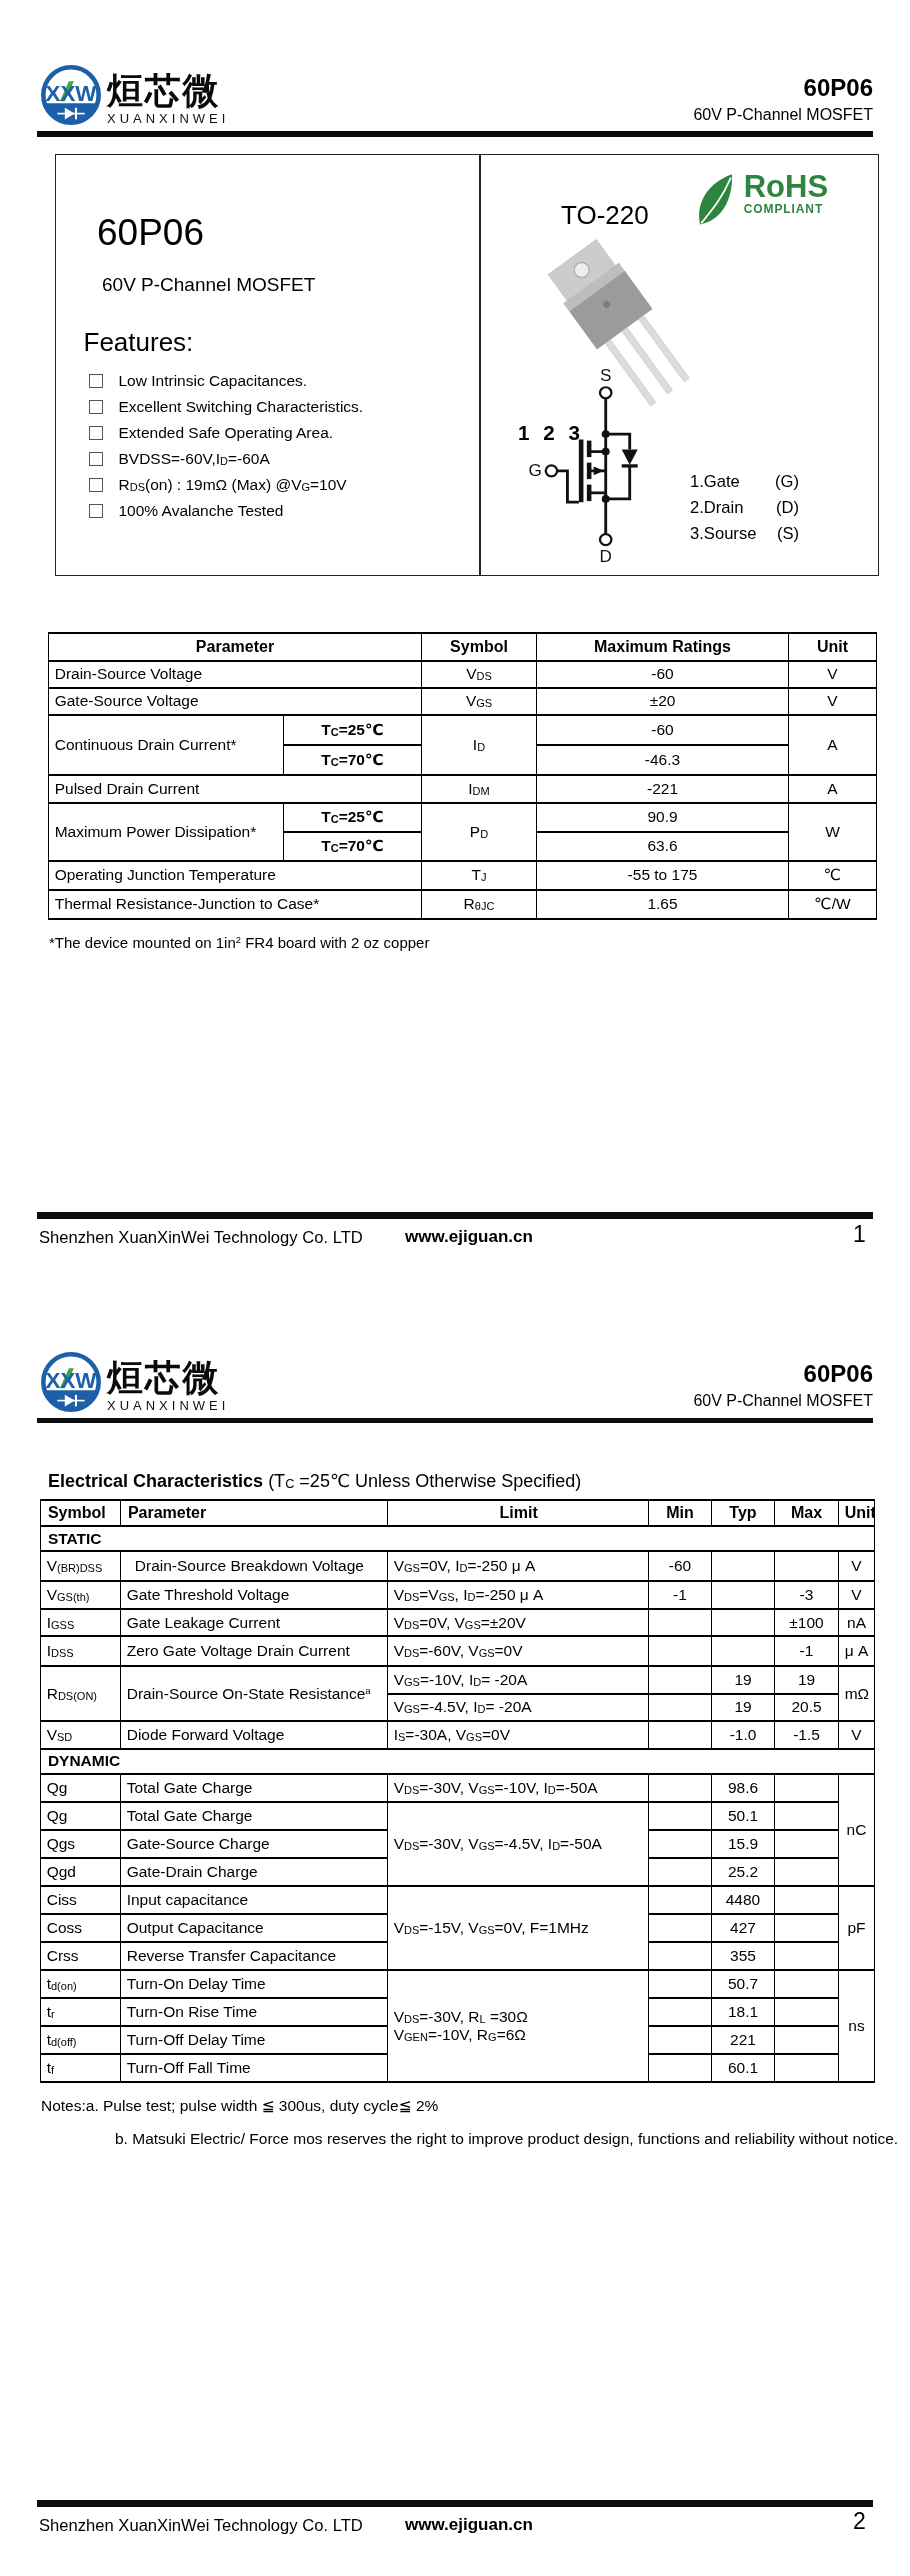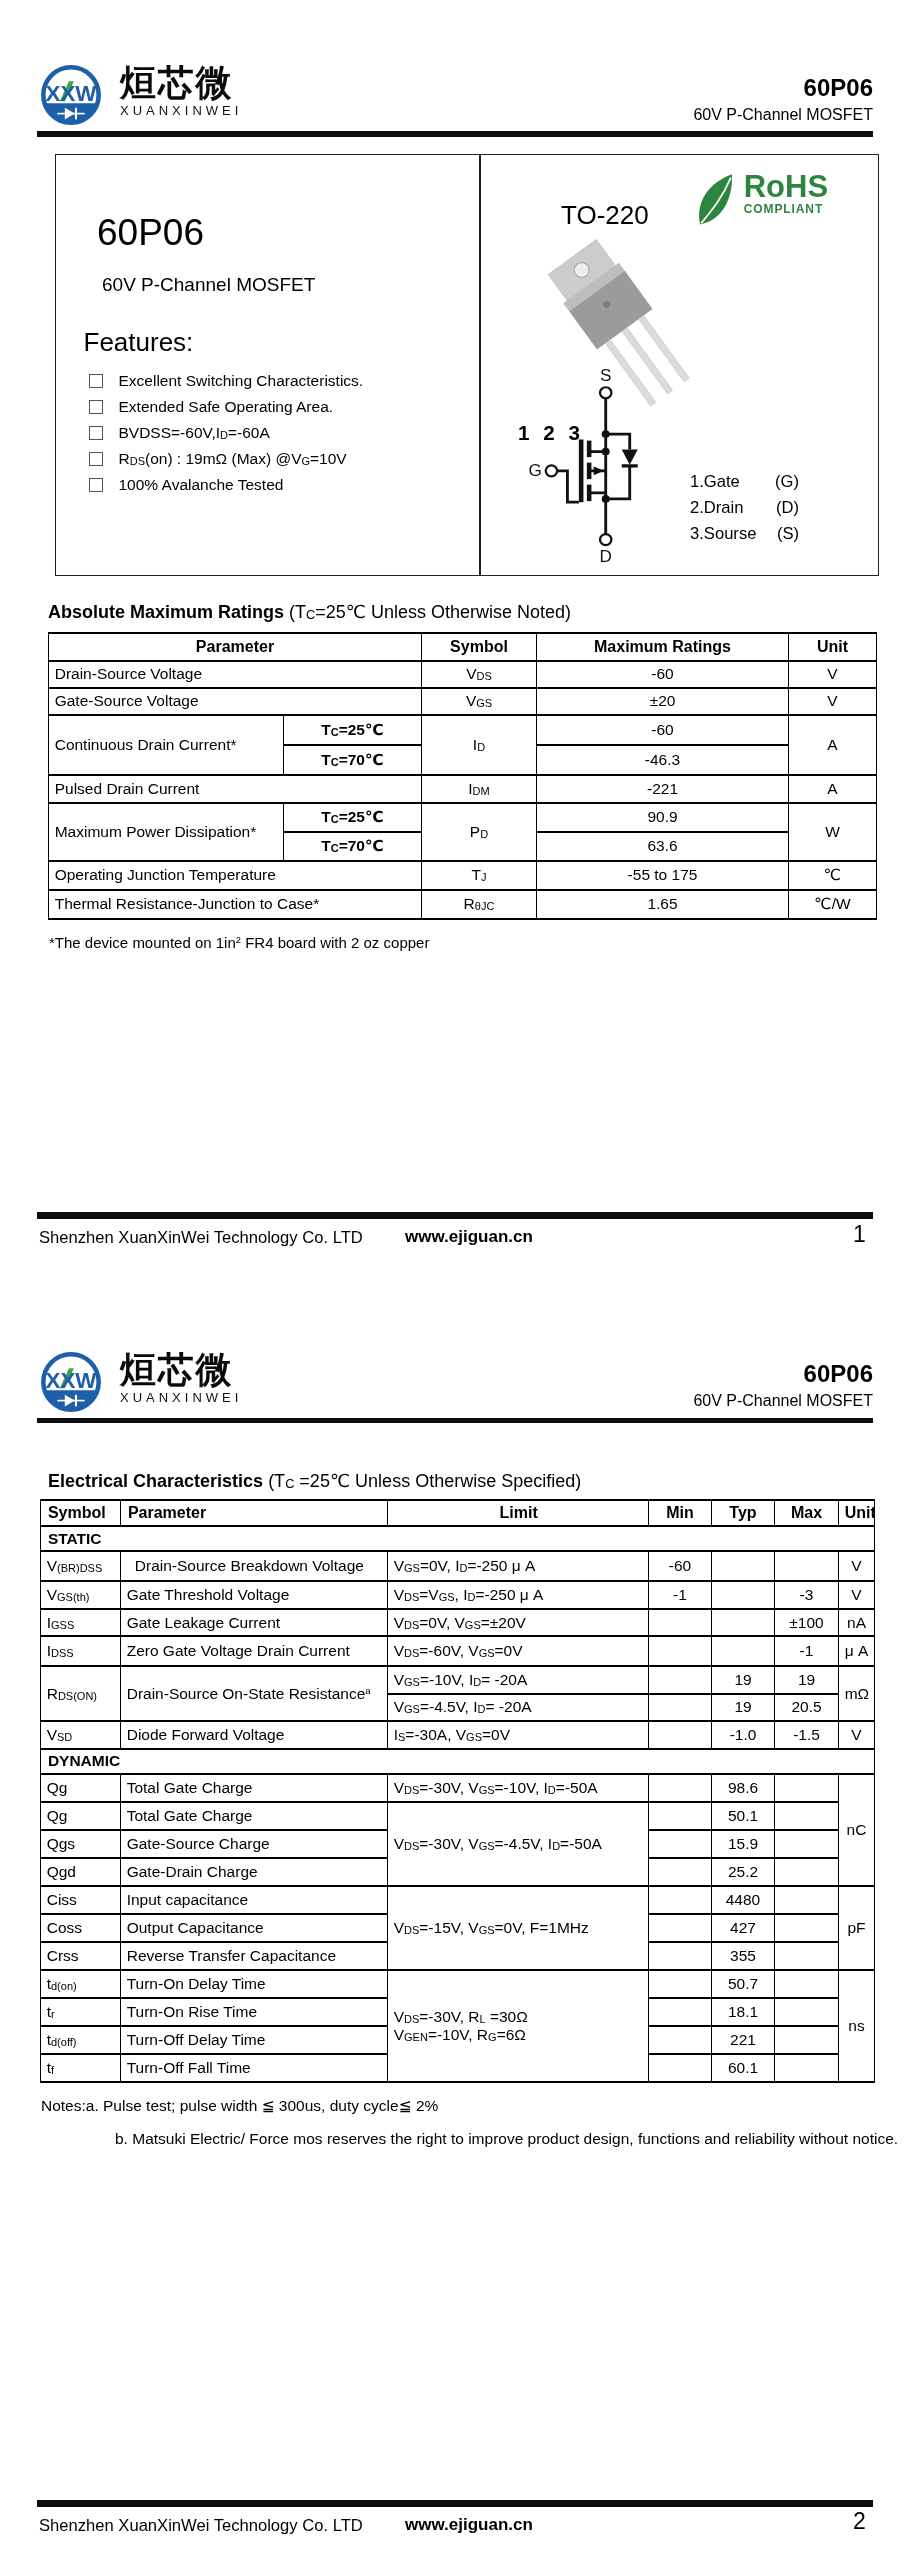--- a/index.html
+++ b/index.html
@@ -2,21 +2,21 @@
 <html style="font-size:9.2px"><head>
 <meta charset="utf-8">
 <style>
   html,body{margin:0;padding:0;background:#ffffff;}
   body{font-family:"Liberation Sans","DejaVu Sans",sans-serif;color:#000;}
   #sheet{position:relative;width:910px;height:2576px;background:#fff;overflow:hidden;}
   .abs{position:absolute;}
   .b{font-weight:bold;}
   .rule{background:#0d0d0d;}
   
-  .brandwrap{display:flex;align-items:flex-start;gap:18px;}
+  .brandwrap{display:flex;align-items:flex-end;gap:5px;}
   .brand-cn{font-size:36px;font-weight:bold;letter-spacing:1.7px;line-height:37px;color:#0a0a0a;}
   .brand-en{font-size:13px;letter-spacing:4px;color:#111;margin-top:2.3px;}
   .hdr-part{font-size:24px;font-weight:bold;line-height:26px;text-align:right;}
   .hdr-sub{font-size:16px;text-align:right;margin-top:4.6px;}
   
   .pbox{border:1.7px solid #222;}
   .divider{width:1.7px;background:#222;}
   .prod-title{font-size:37px;font-weight:normal;}
   .prod-sub{font-size:19px;}
   .feat-title{font-size:26px;}
@@ -76,20 +76,24 @@
 
   <div class="abs pbox" style="left:55px;top:154px;width:822px;height:420px;">
     <div class="abs divider" style="left:423px;top:0;bottom:0;"></div>
 
     <div class="abs prod-title" style="left:41px;top:57px;">60P06</div>
     <div class="abs prod-sub" style="left:46px;top:119px;">60V P-Channel MOSFET</div>
     <div class="abs feat-title" style="left:27.5px;top:172px;">Features:</div>
     <div class="abs" style="left:33px;top:213px;width:367px;">
       <div class="feat">
           <span class="cb"></span>
+          <span>Low Intrinsic Capacitances.</span>
+        </div>
+      <div class="feat">
+          <span class="cb"></span>
           <span>Excellent Switching Characteristics.</span>
         </div>
       <div class="feat">
           <span class="cb"></span>
           <span>Extended Safe Operating Area.</span>
         </div>
       <div class="feat">
           <span class="cb"></span>
           <span>BVDSS=-60V,I<span class="sb">D</span>=-60A</span>
         </div>
@@ -168,23 +172,20 @@
           <span>2.Drain</span>
           <span>(D)</span>
         </div>
       <div class="pinrow">
           <span>3.Sourse</span>
           <span>(S)</span>
         </div>
     </div>
   </div>
 
-  <div class="abs sect-title" style="left:48px;top:601px;">
-    <span class="b">Absolute Maximum Ratings</span><span class="rest"> (T<span class="sb">C</span>=25℃ Unless Otherwise Noted)</span>
-  </div>
 
   <table class="ds abs" style="left:48px;top:632px;width:828px;">
     <colgroup>
         <col style="width:235px">
         <col style="width:138px">
         <col style="width:115px">
         <col style="width:252px">
         <col style="width:88px">
       </colgroup>
     <tbody>

